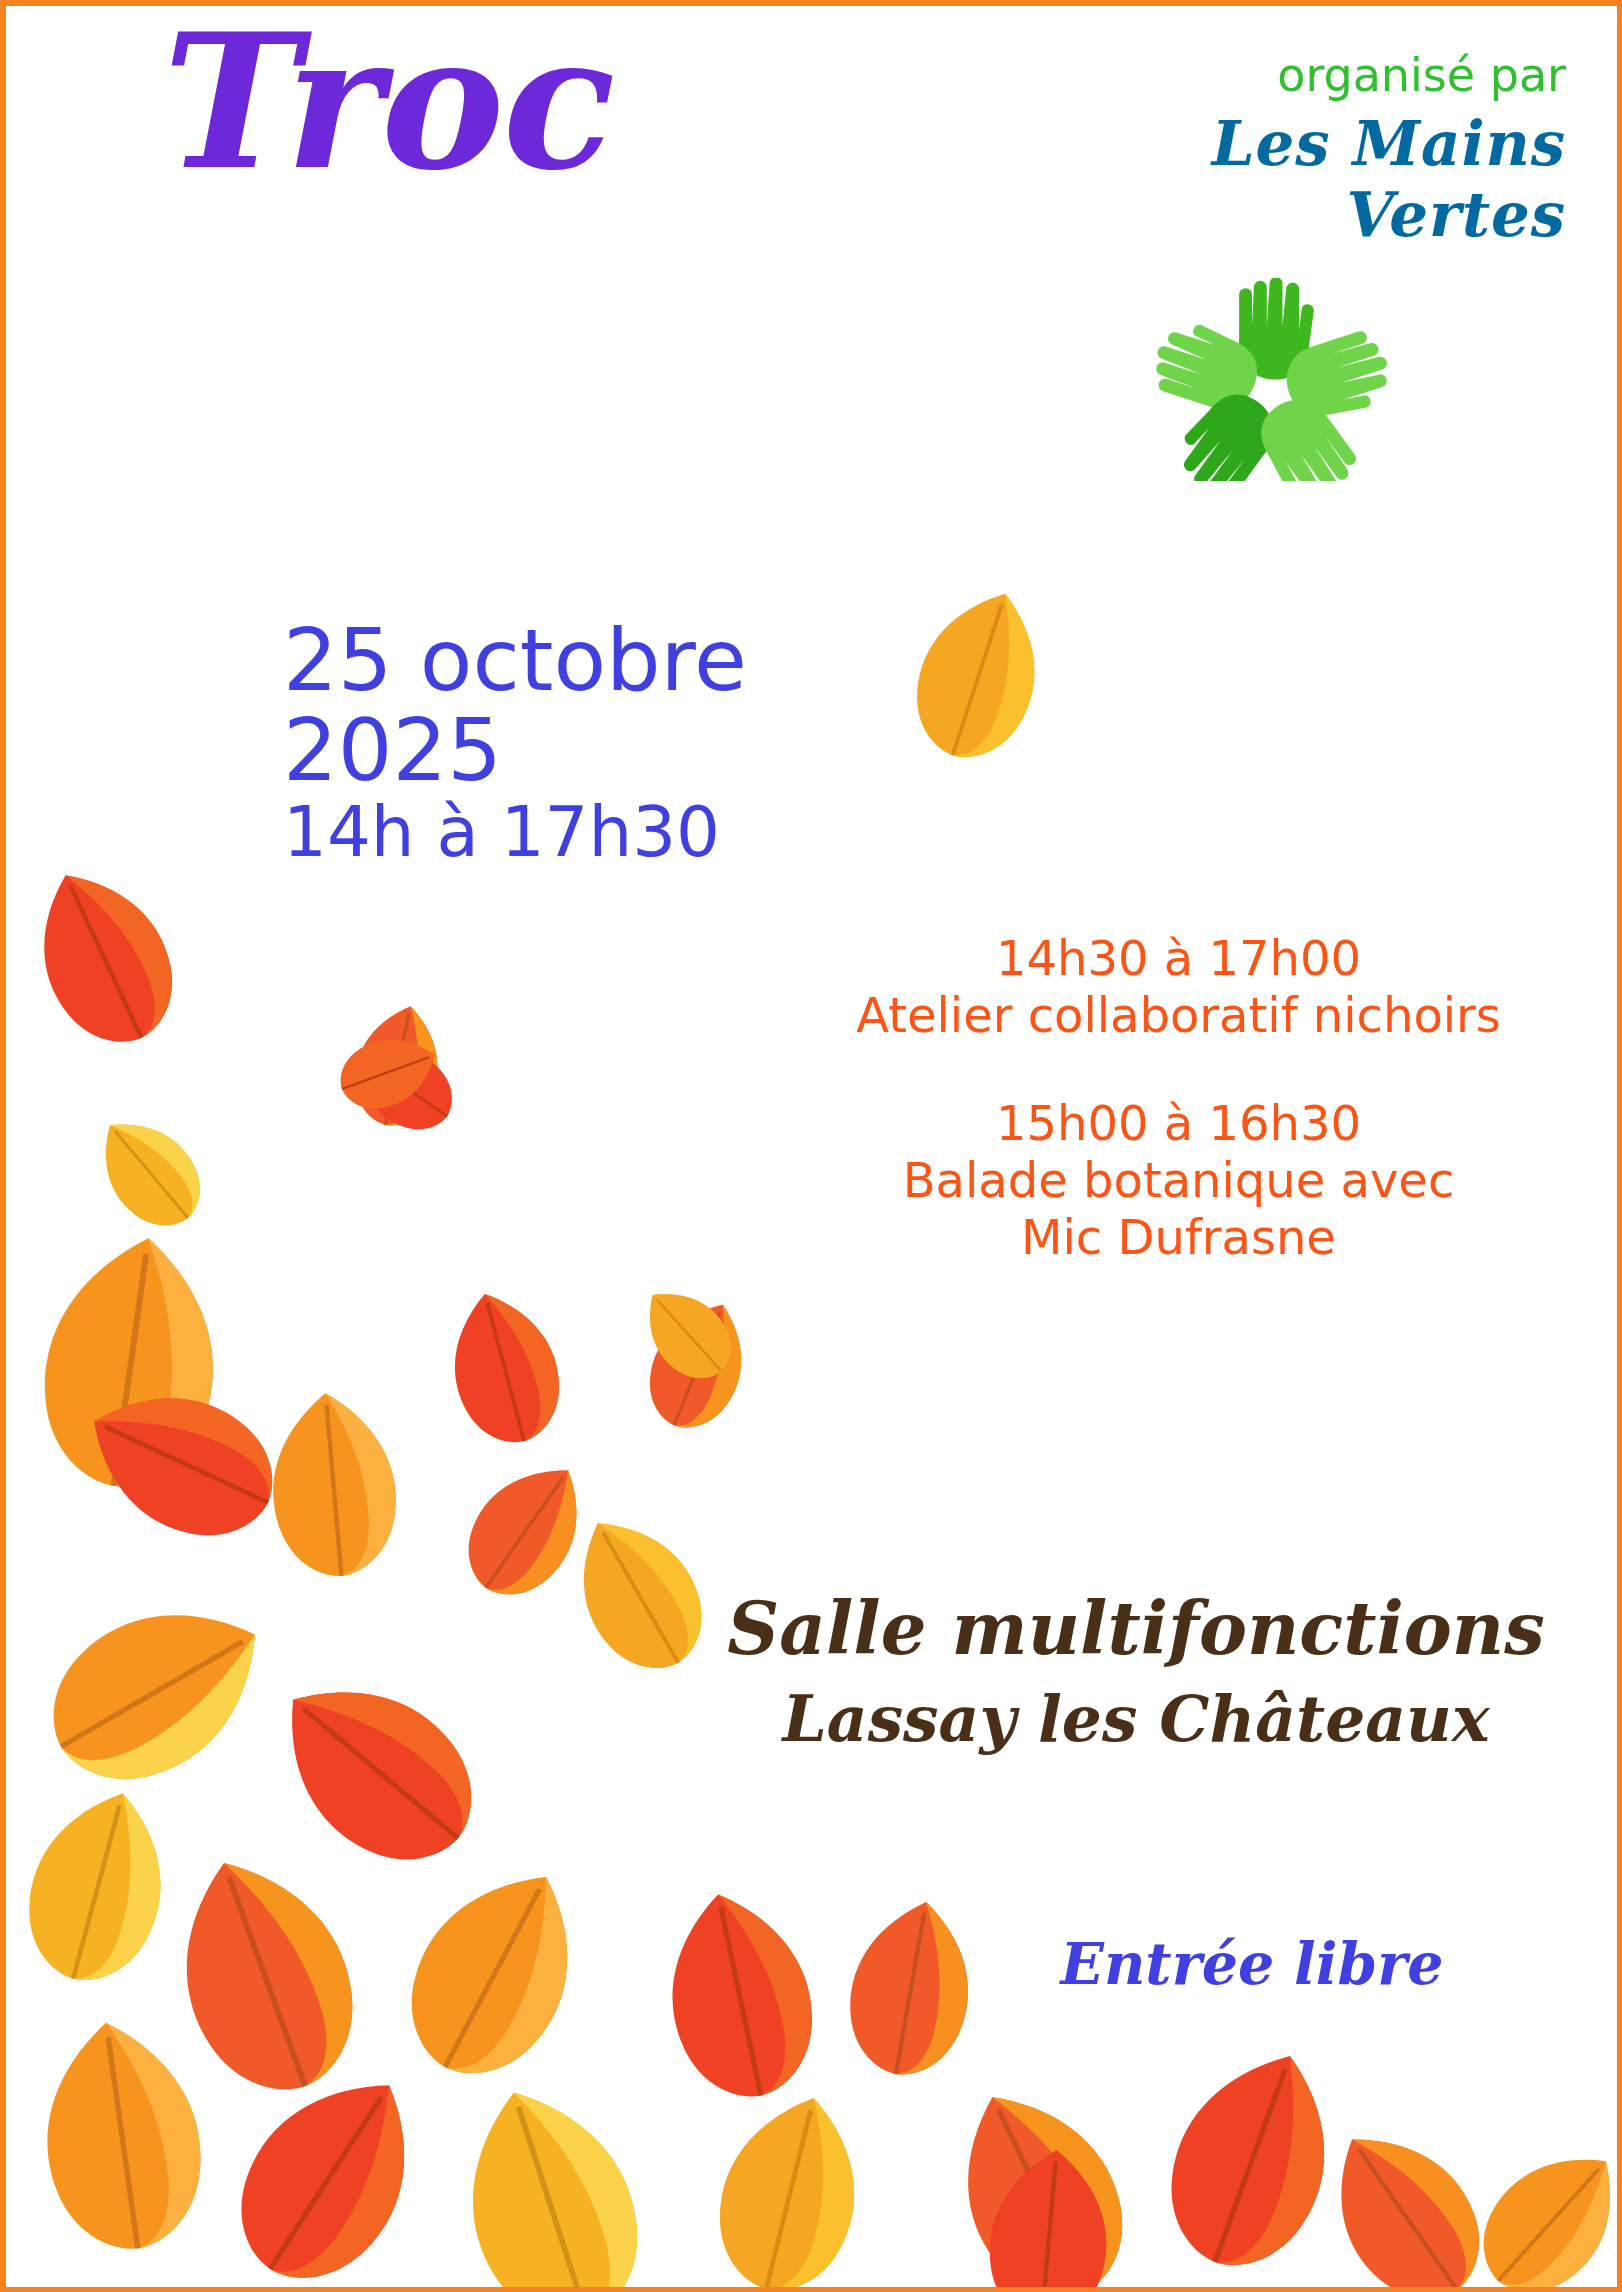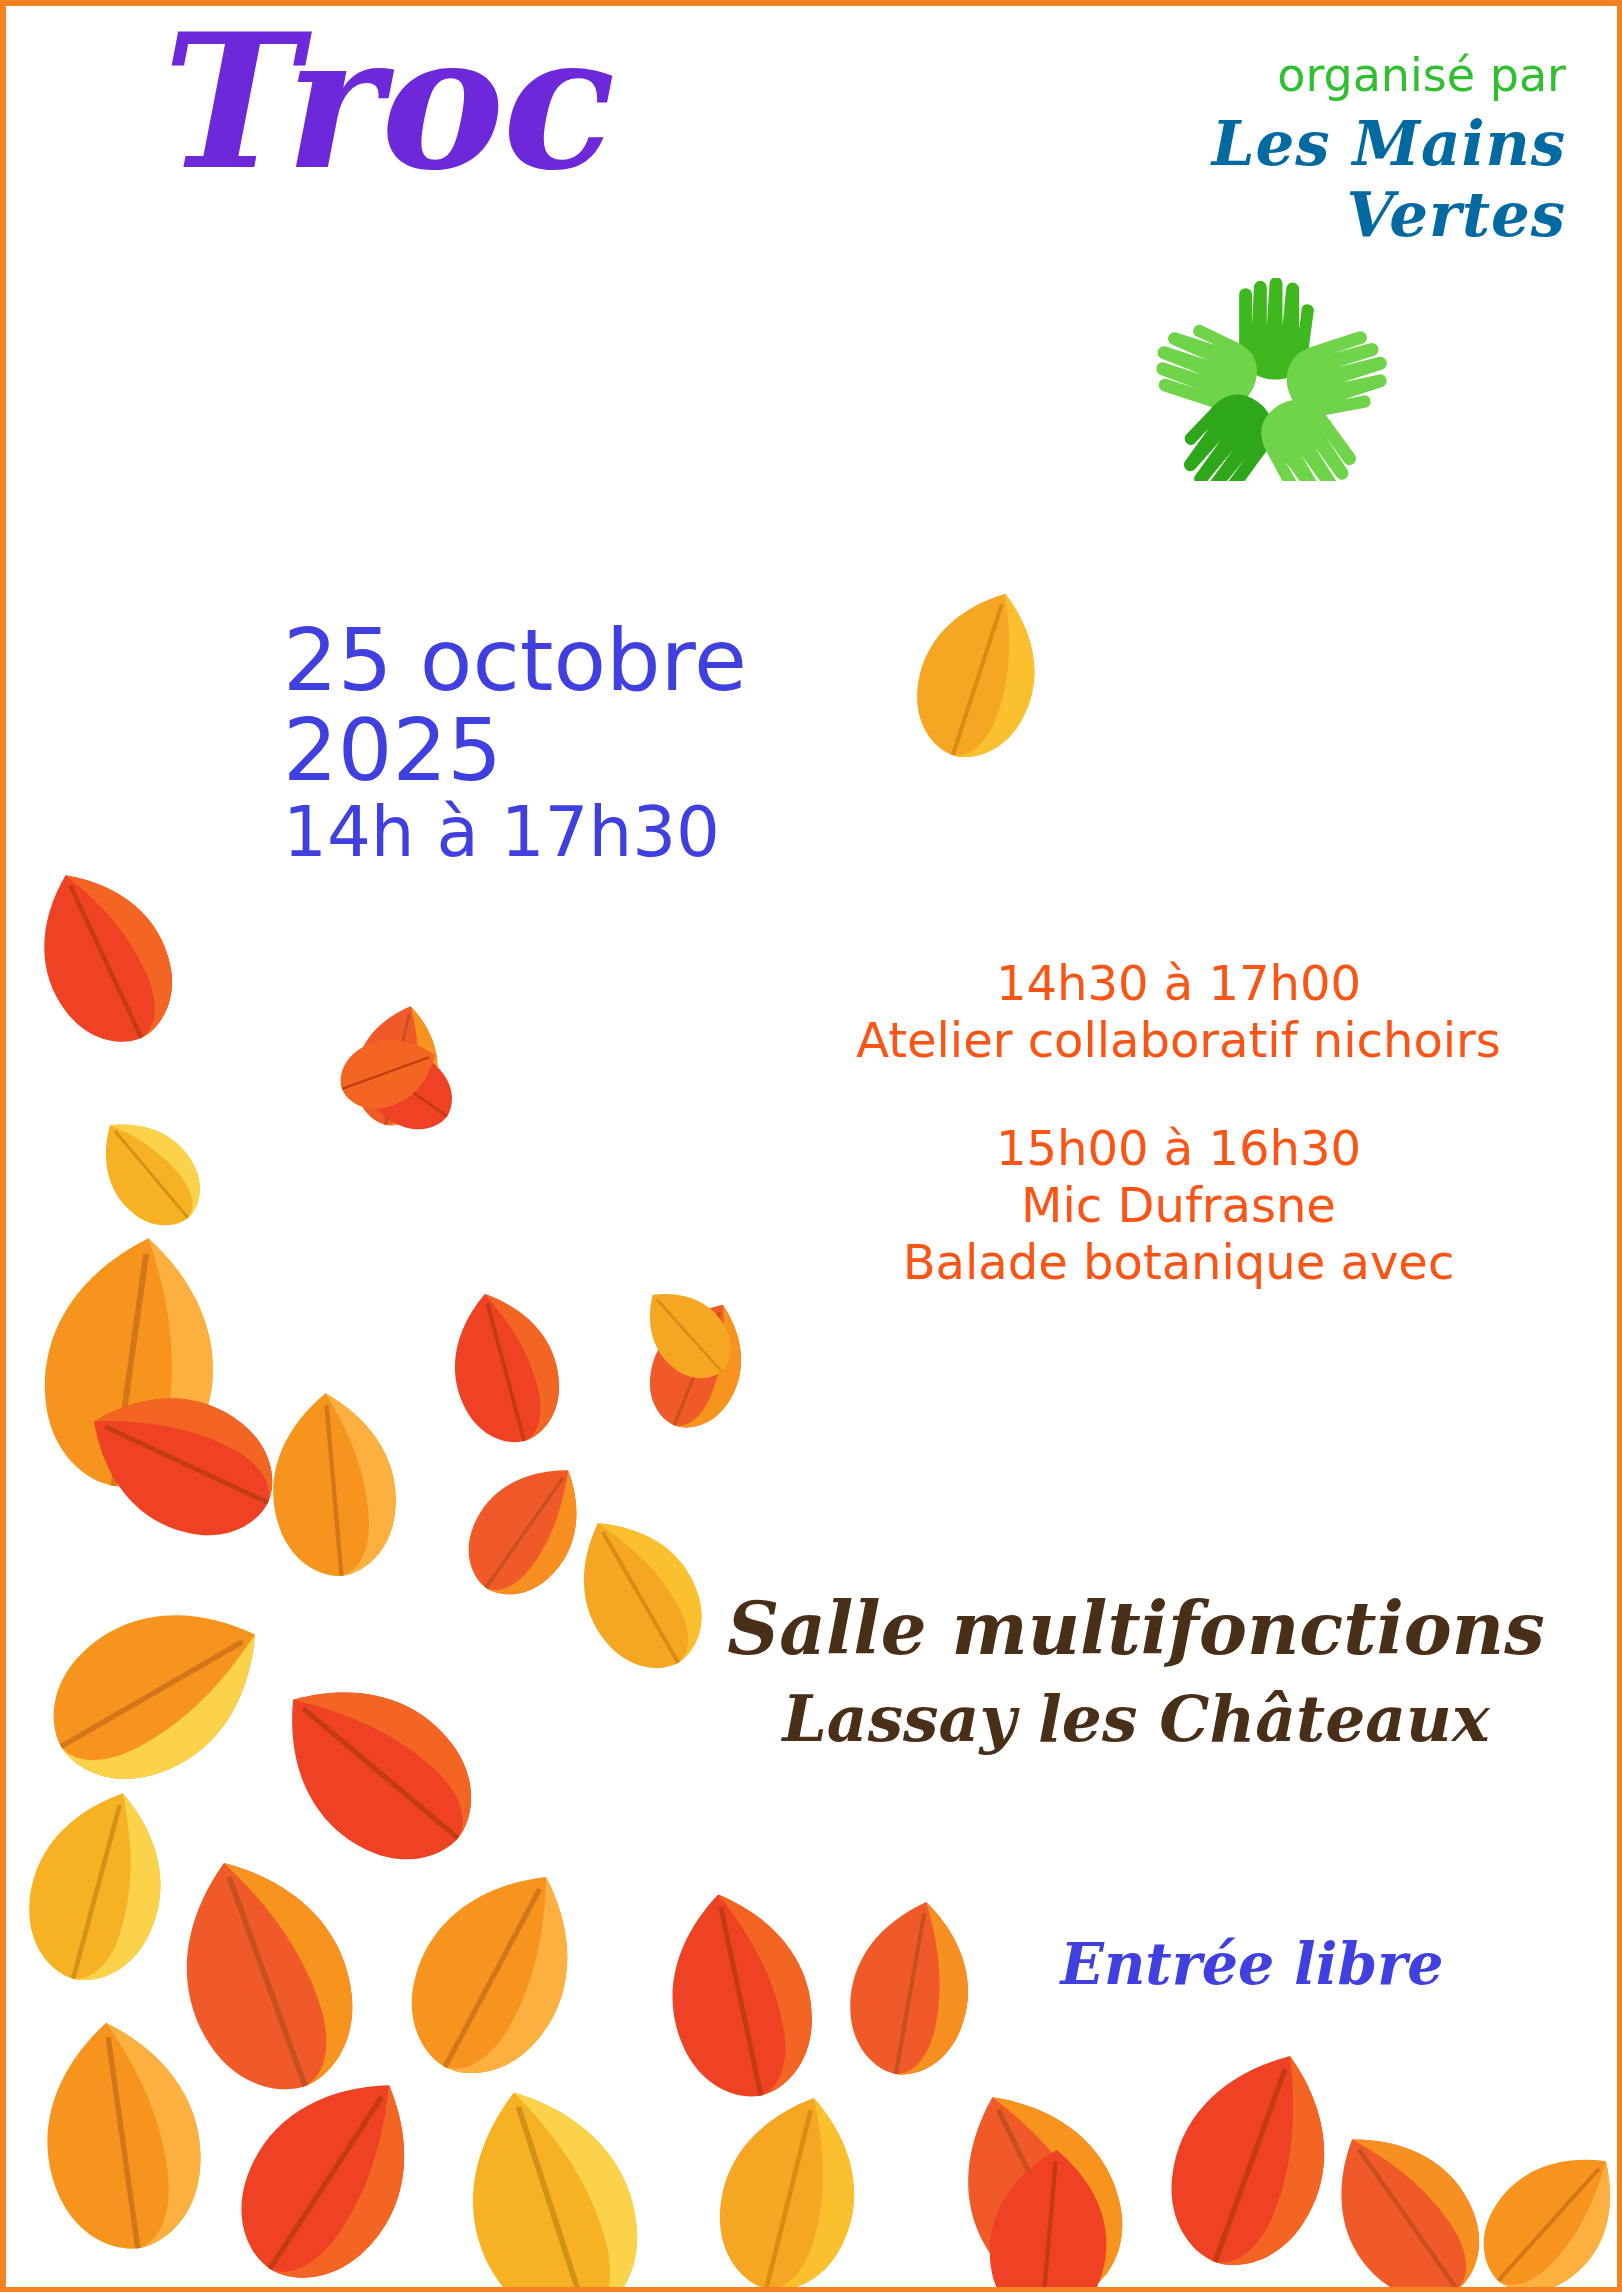--- a/index.html
+++ b/index.html
@@ -83,21 +83,21 @@
   .hands-logo {
     margin-top: 28px;
     display: flex;
     justify-content: center;
   }
 
   
   .activities {
     position: absolute;
     left: 831px;
-    top: 949px;
+    top: 924px;
     width: 683px;
     text-align: center;
     color: #FB5415;
     font-family: "DejaVu Sans", sans-serif;
     line-height: 1.18;
   }
   .act-time { font-size: 48px; }
   .act-desc { font-size: 48px; }
   .act-gap { height: 52px; }
 
@@ -207,22 +207,22 @@
     <div class="date-line1">25 octobre</div>
     <div class="date-line2">2025</div>
     <div class="date-line3">14h à 17h30</div>
   </div>
 
   <div class="activities">
     <div class="act-time">14h30 à 17h00</div>
     <div class="act-desc">Atelier collaboratif nichoirs</div>
     <div class="act-gap"></div>
     <div class="act-time">15h00 à 16h30</div>
+    <div class="act-desc">Balade botanique avec</div>
     <div class="act-desc">Mic Dufrasne</div>
-    <div class="act-desc">Balade botanique avec</div>
   </div>
 
   <div class="venue">
     <div class="venue-line1">Salle multifonctions</div>
     <div class="venue-line2">Lassay les Châteaux</div>
   </div>
 
   <div class="entry">Entrée libre</div>
 
   <div class="leaf" style="left:904px; top:581px; transform: rotate(18deg);">

